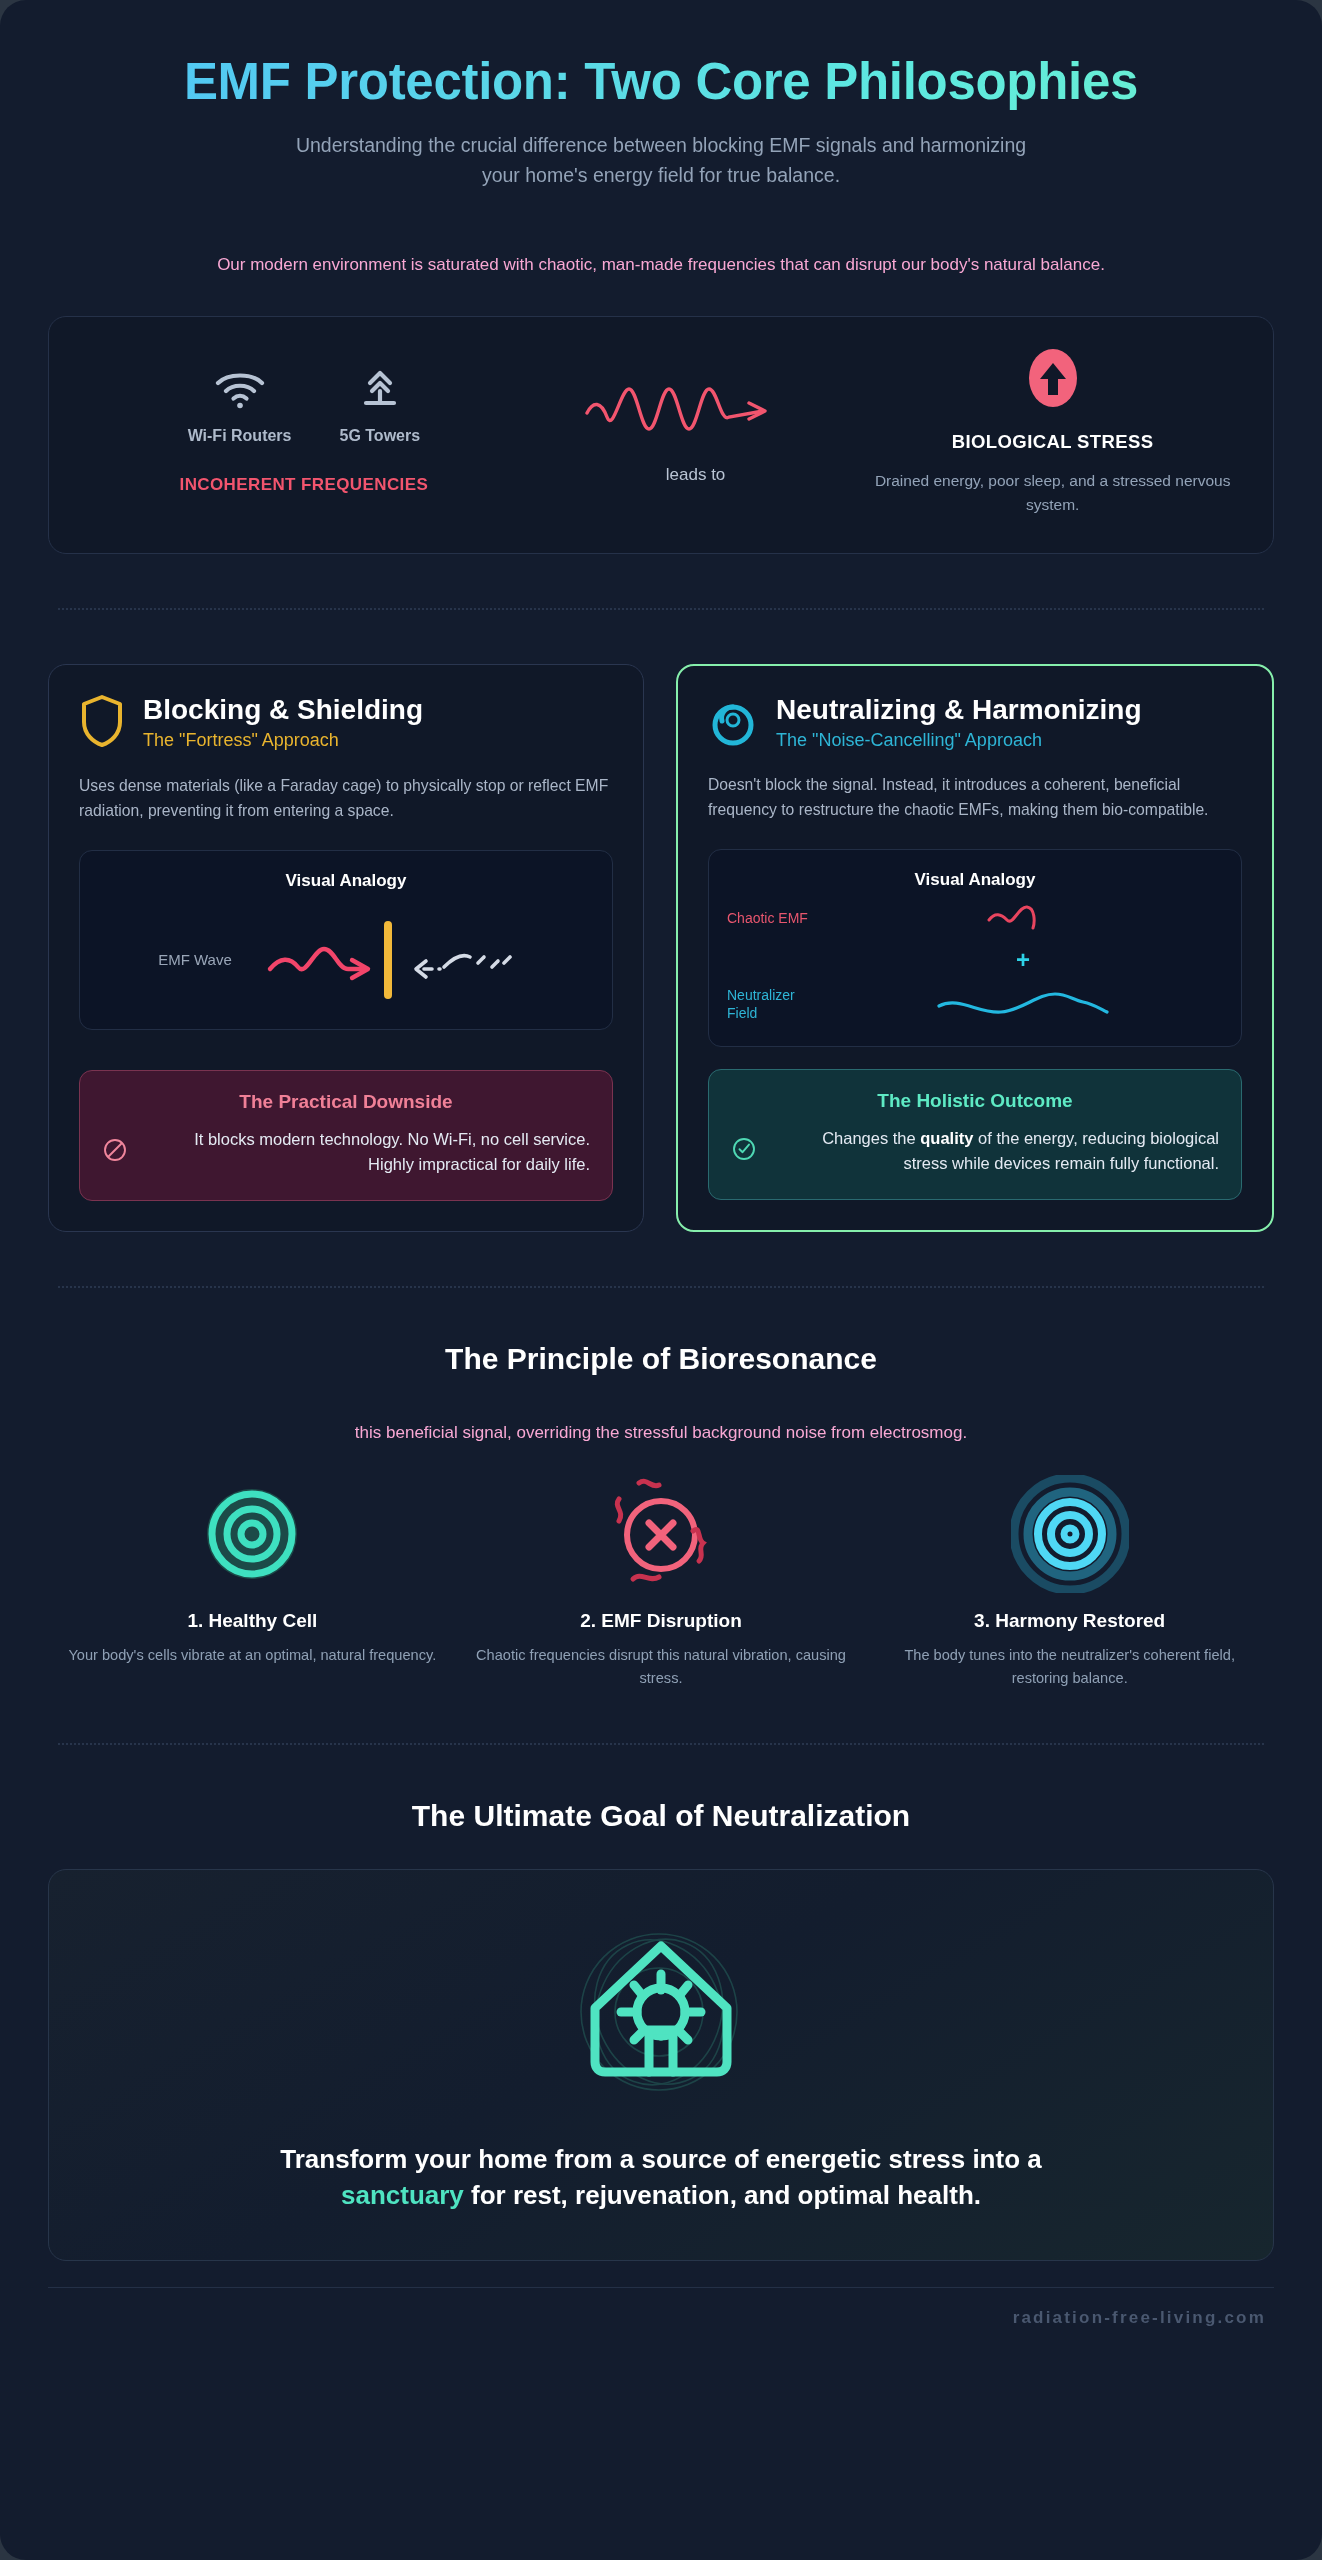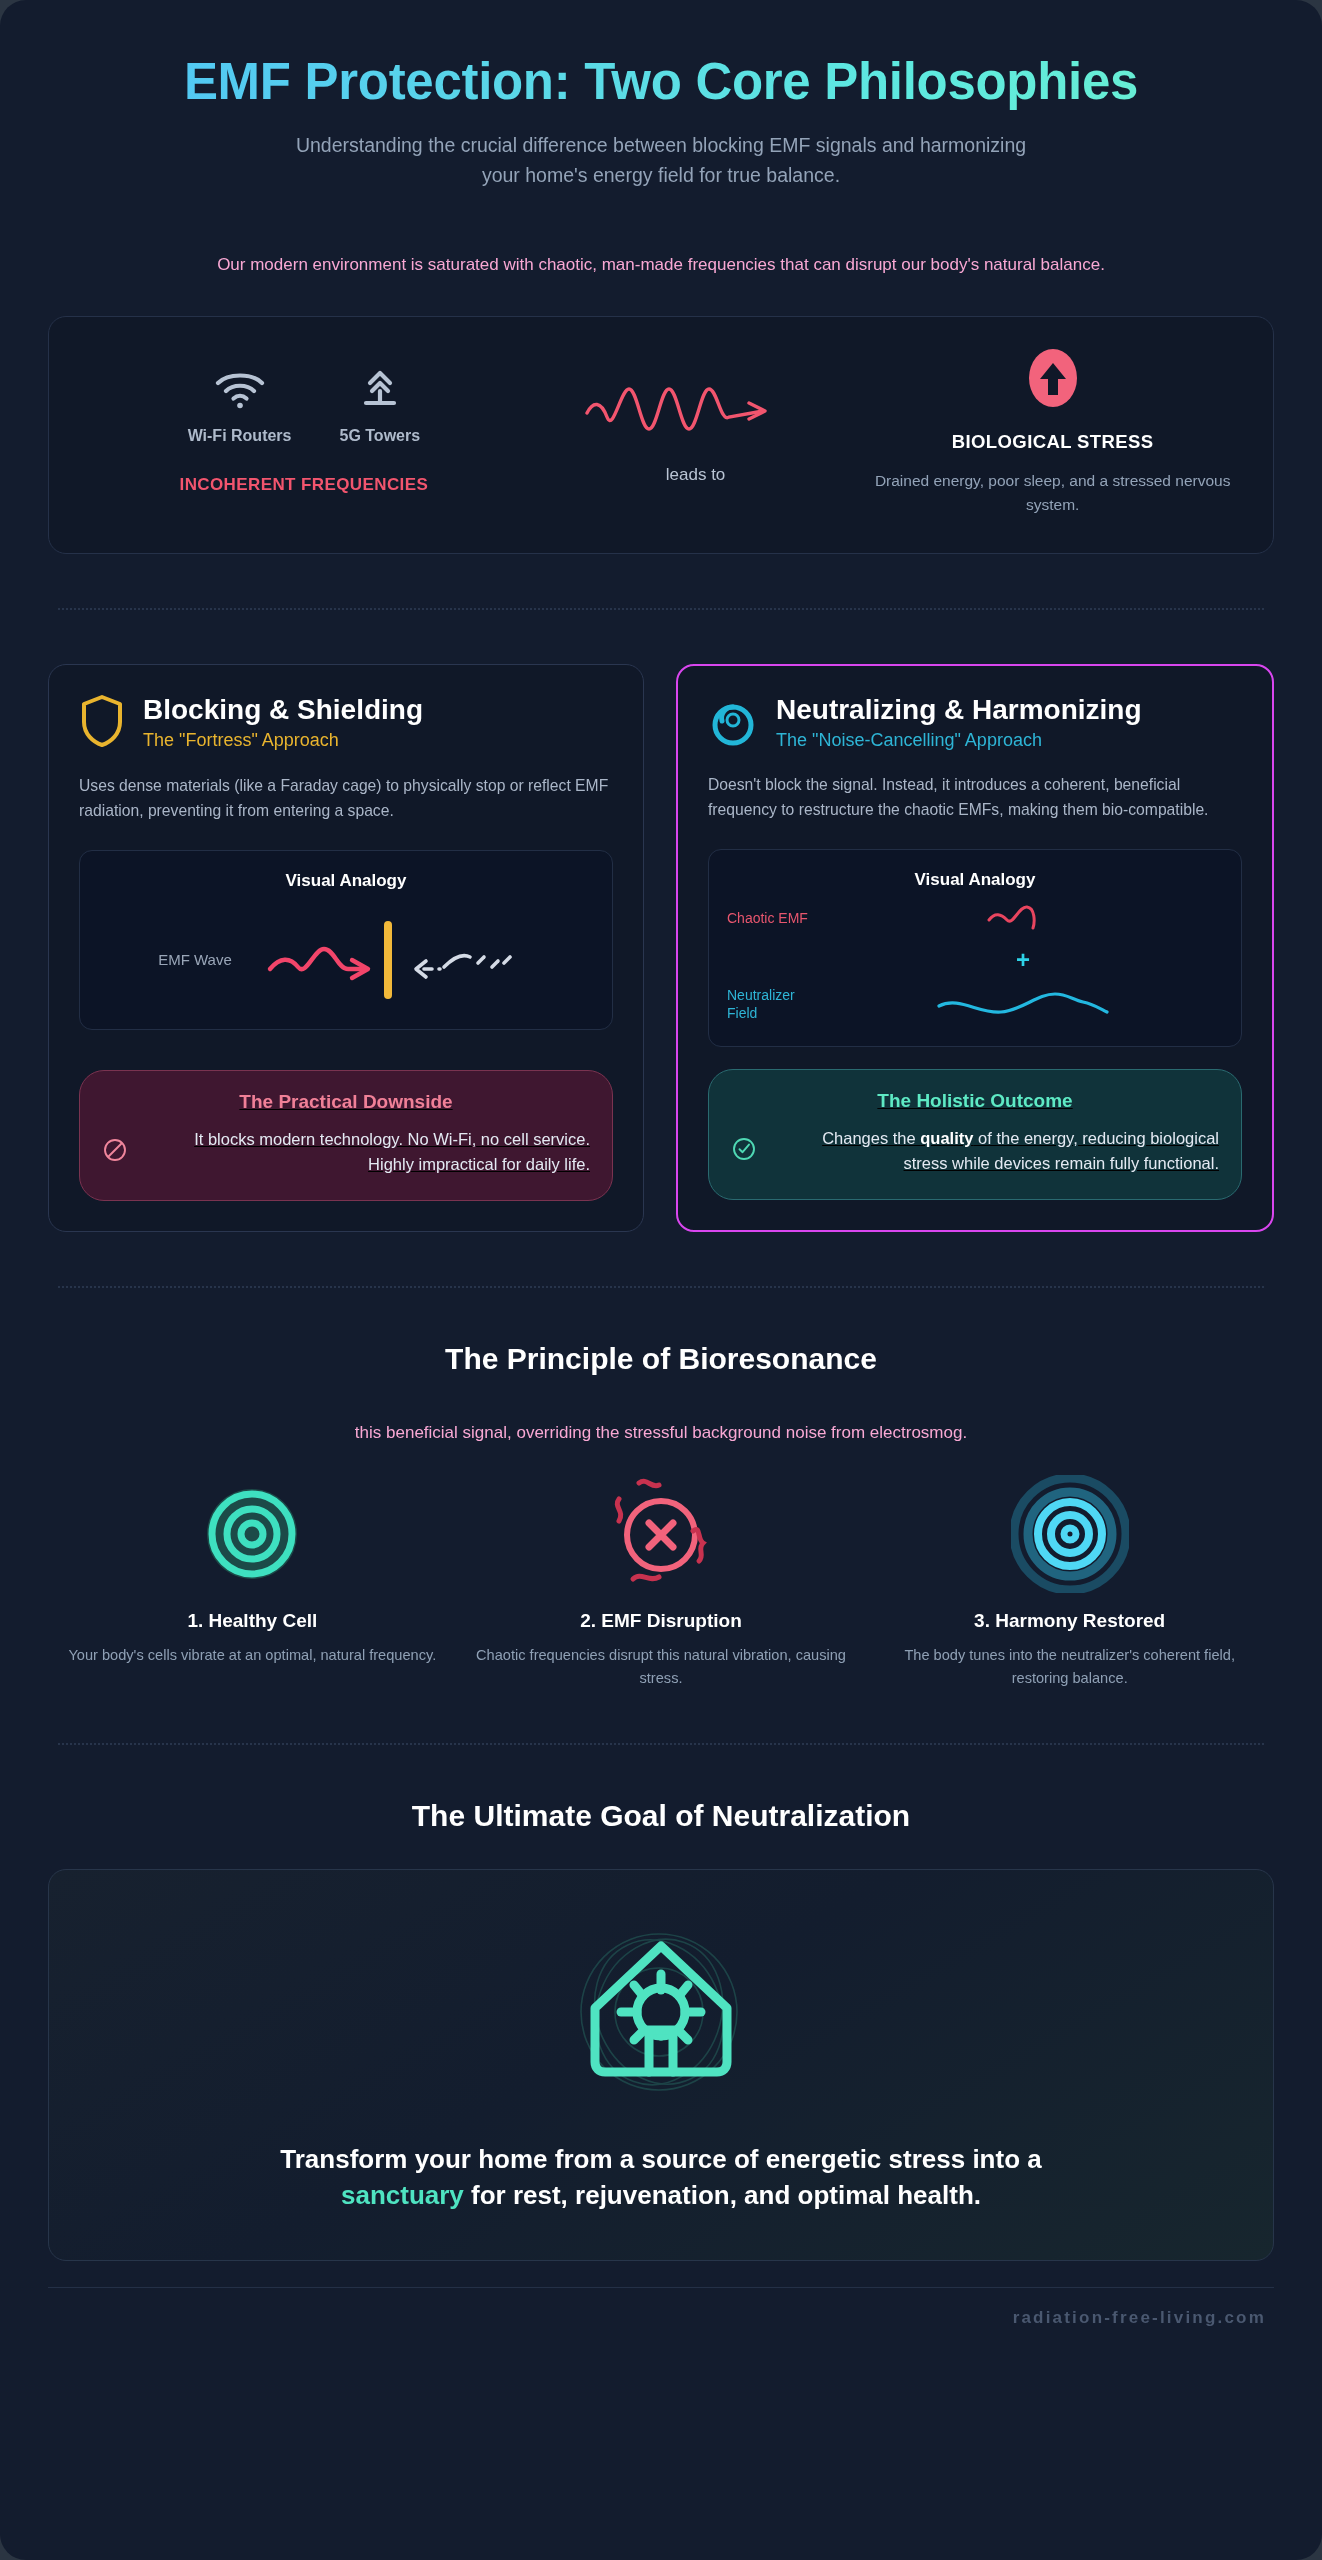--- a/index.html
+++ b/index.html
@@ -108,21 +108,21 @@
   .compare { display: flex; gap: 32px; align-items: stretch; }
   .ccard {
     flex: 1;
     background: #101828;
     border-radius: 18px;
     padding: 28px 30px 30px 30px;
     display: flex;
     flex-direction: column;
   }
   .ccard.block { border: 1px solid #2a3650; }
-  .ccard.neutral { border: 2px solid #d946ef; }
+  .ccard.neutral { border: 2px solid #86efac; }
   .chead { display: flex; align-items: center; gap: 18px; }
   .chead-txt h3 {
     color: #ffffff;
     font-size: 28px;
     font-weight: bold;
     line-height: 1.12;
   }
   .chead-txt .appr { margin-top: 5px; font-size: 18px; }
   .appr.gold { color: #e9b42e; }
   .appr.cyan { color: #2eb5d6; }
@@ -151,23 +151,22 @@
   .va-row { display: flex; align-items: center; justify-content: center; gap: 32px; }
   .va-lbl { color: #9aa6b8; font-size: 15px; }
   .va-lbl.pink { color: #e8566e; font-size: 14px; }
   .va-lbl.cyan { color: #2eb5d6; font-size: 14px; line-height: 1.25; }
   .va-grid { display: grid; grid-template-columns: 96px 1fr; row-gap: 12px; align-items: center; }
   .plus { color: #2ed3e8; font-size: 24px; font-weight: bold; text-align: center; }
 
   
   .callout {
     margin-top: 22px;
-    border-radius: 25px;
+    border-radius: 13px;
     padding: 20px 22px 22px 22px;
-    text-decoration: underline;
   }
   .callout.bad { background: #3f1730; border: 1px solid #7a3350; }
   .callout.good { background: #10333a; border: 1px solid #2a6a70; }
   .callout-title { text-align: center; font-size: 19px; font-weight: bold; margin-bottom: 14px; }
   .callout.bad .callout-title { color: #f08097; }
   .callout.good .callout-title { color: #5eeac4; }
   .callout-row { display: flex; align-items: center; gap: 20px; text-align: right; }
   .callout-txt { color: #e4eaf3; font-size: 16.5px; line-height: 1.55; }
   .callout-txt b { font-weight: bold; color: #ffffff; }
   .spacer { flex: 1; }

